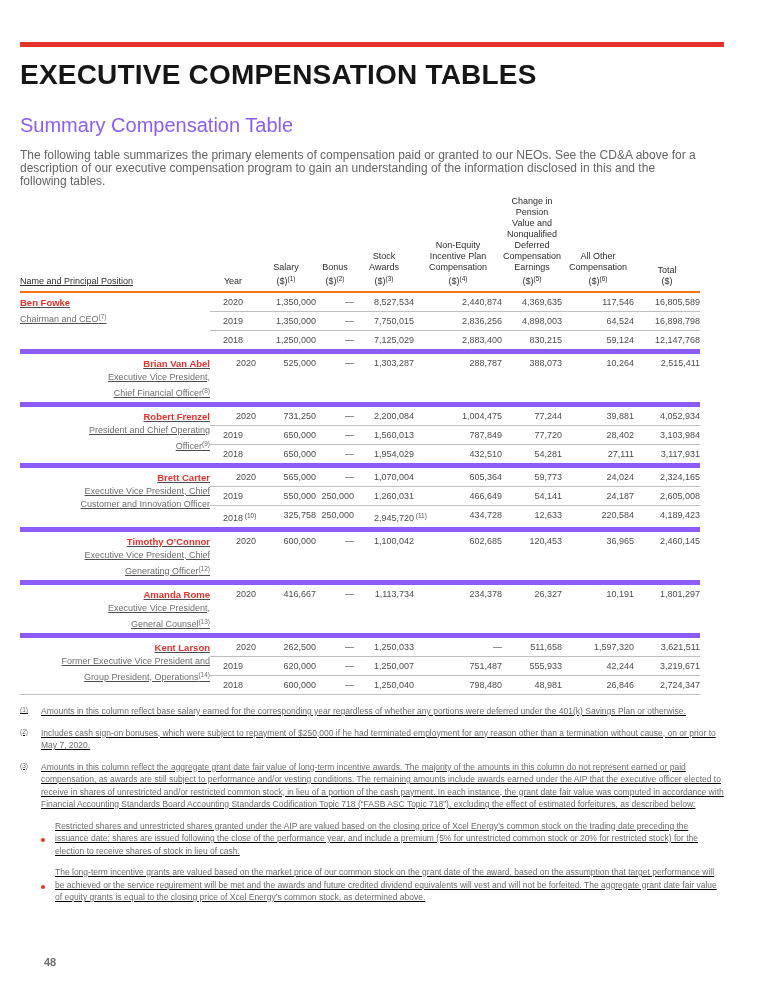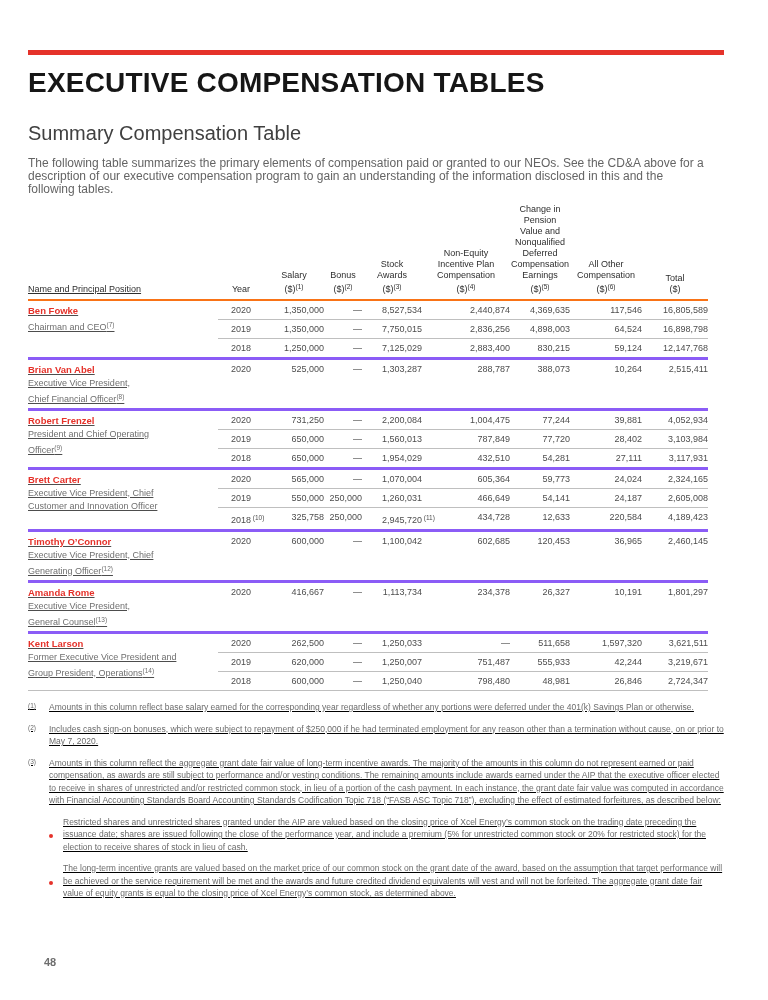--- a/index.html
+++ b/index.html
@@ -1,31 +1,31 @@
 <!DOCTYPE html>
 <html><head>
 <meta charset="utf-8">
 <style>
   html,body{margin:0;padding:0;background:#ffffff;}
   body{width:768px;height:1000px;font-family:"Liberation Sans","DejaVu Sans",sans-serif;}
   .page{position:relative;width:768px;height:1000px;background:#ffffff;overflow:hidden;}
-  .content{padding:42px 44px 0 28px;margin-top:8px;}
+  .content{padding:42px 44px 0 20px;}
   .red-bar{height:5px;background:#e5322a;}
   h1{margin:13px 0 0 0;font-size:28px;line-height:30px;font-weight:700;color:#161616;letter-spacing:.2px;}
-  h2{margin:24px 0 0 0;font-size:20px;line-height:22px;font-weight:500;color:#404040;}
+  h2{margin:24px 0 0 0;font-size:20px;line-height:22px;font-weight:500;color:#8b5cf6;}
   .intro{margin:13px 0 0 0;font-size:12px;line-height:13px;color:#646464;width:680px;}
   .comp-table{margin-top:8px;width:680px;table-layout:fixed;border-collapse:collapse;border-bottom:1px solid #bfbfbf;}
   .comp-table th{font-weight:400;font-size:9px;line-height:11px;color:#2e2e2e;vertical-align:bottom;padding:0 0 4px 0;white-space:nowrap;}
   .comp-table thead th{border-bottom:2px solid #f97316;}
   .comp-table td{font-size:9px;line-height:11px;color:#4d4d4d;vertical-align:top;padding:4px 0 3px 0;}
   .align-right{text-align:right;white-space:nowrap;}
   .align-center{text-align:center;white-space:nowrap;}
   .align-left{text-align:left;text-decoration:underline;}
   .comp-table tbody tr+tr td{border-top:1px solid #bfbfbf;}
-  .comp-table tbody+tbody tr:first-child td{border-top:3px solid #8b5cf6;}
+  .comp-table tbody+tbody tr:first-child td{border-top:5px solid #8b5cf6;text-align:right;}
   .exec-name{color:#e5322a;font-weight:700;font-size:9.5px;line-height:12px;}
   .exec-pos{color:#6f6f6f;font-size:9px;line-height:11.5px;margin-top:1.5px;}
   .psup,.hsup{font-size:6.5px;vertical-align:3px;}
   .tsup{display:inline-block;width:0;white-space:nowrap;font-size:6.5px;vertical-align:3px;}
   .footnotes{margin-top:10px;text-decoration:underline;}
   .footnote{display:flex;margin-top:9px;}
   .fn-marker{flex:none;width:21px;font-size:6.5px;color:#6b6b6b;padding-top:1px;}
   .fn-text{flex:1;font-size:8.5px;line-height:12.5px;color:#6b6b6b;}
   .bullet{display:flex;margin:9px 0 0 21px;align-items:center;}
   .bullet-dot{flex:none;width:4px;height:4px;border-radius:50%;background:#e5322a;margin:4px 10px 0 0;}

